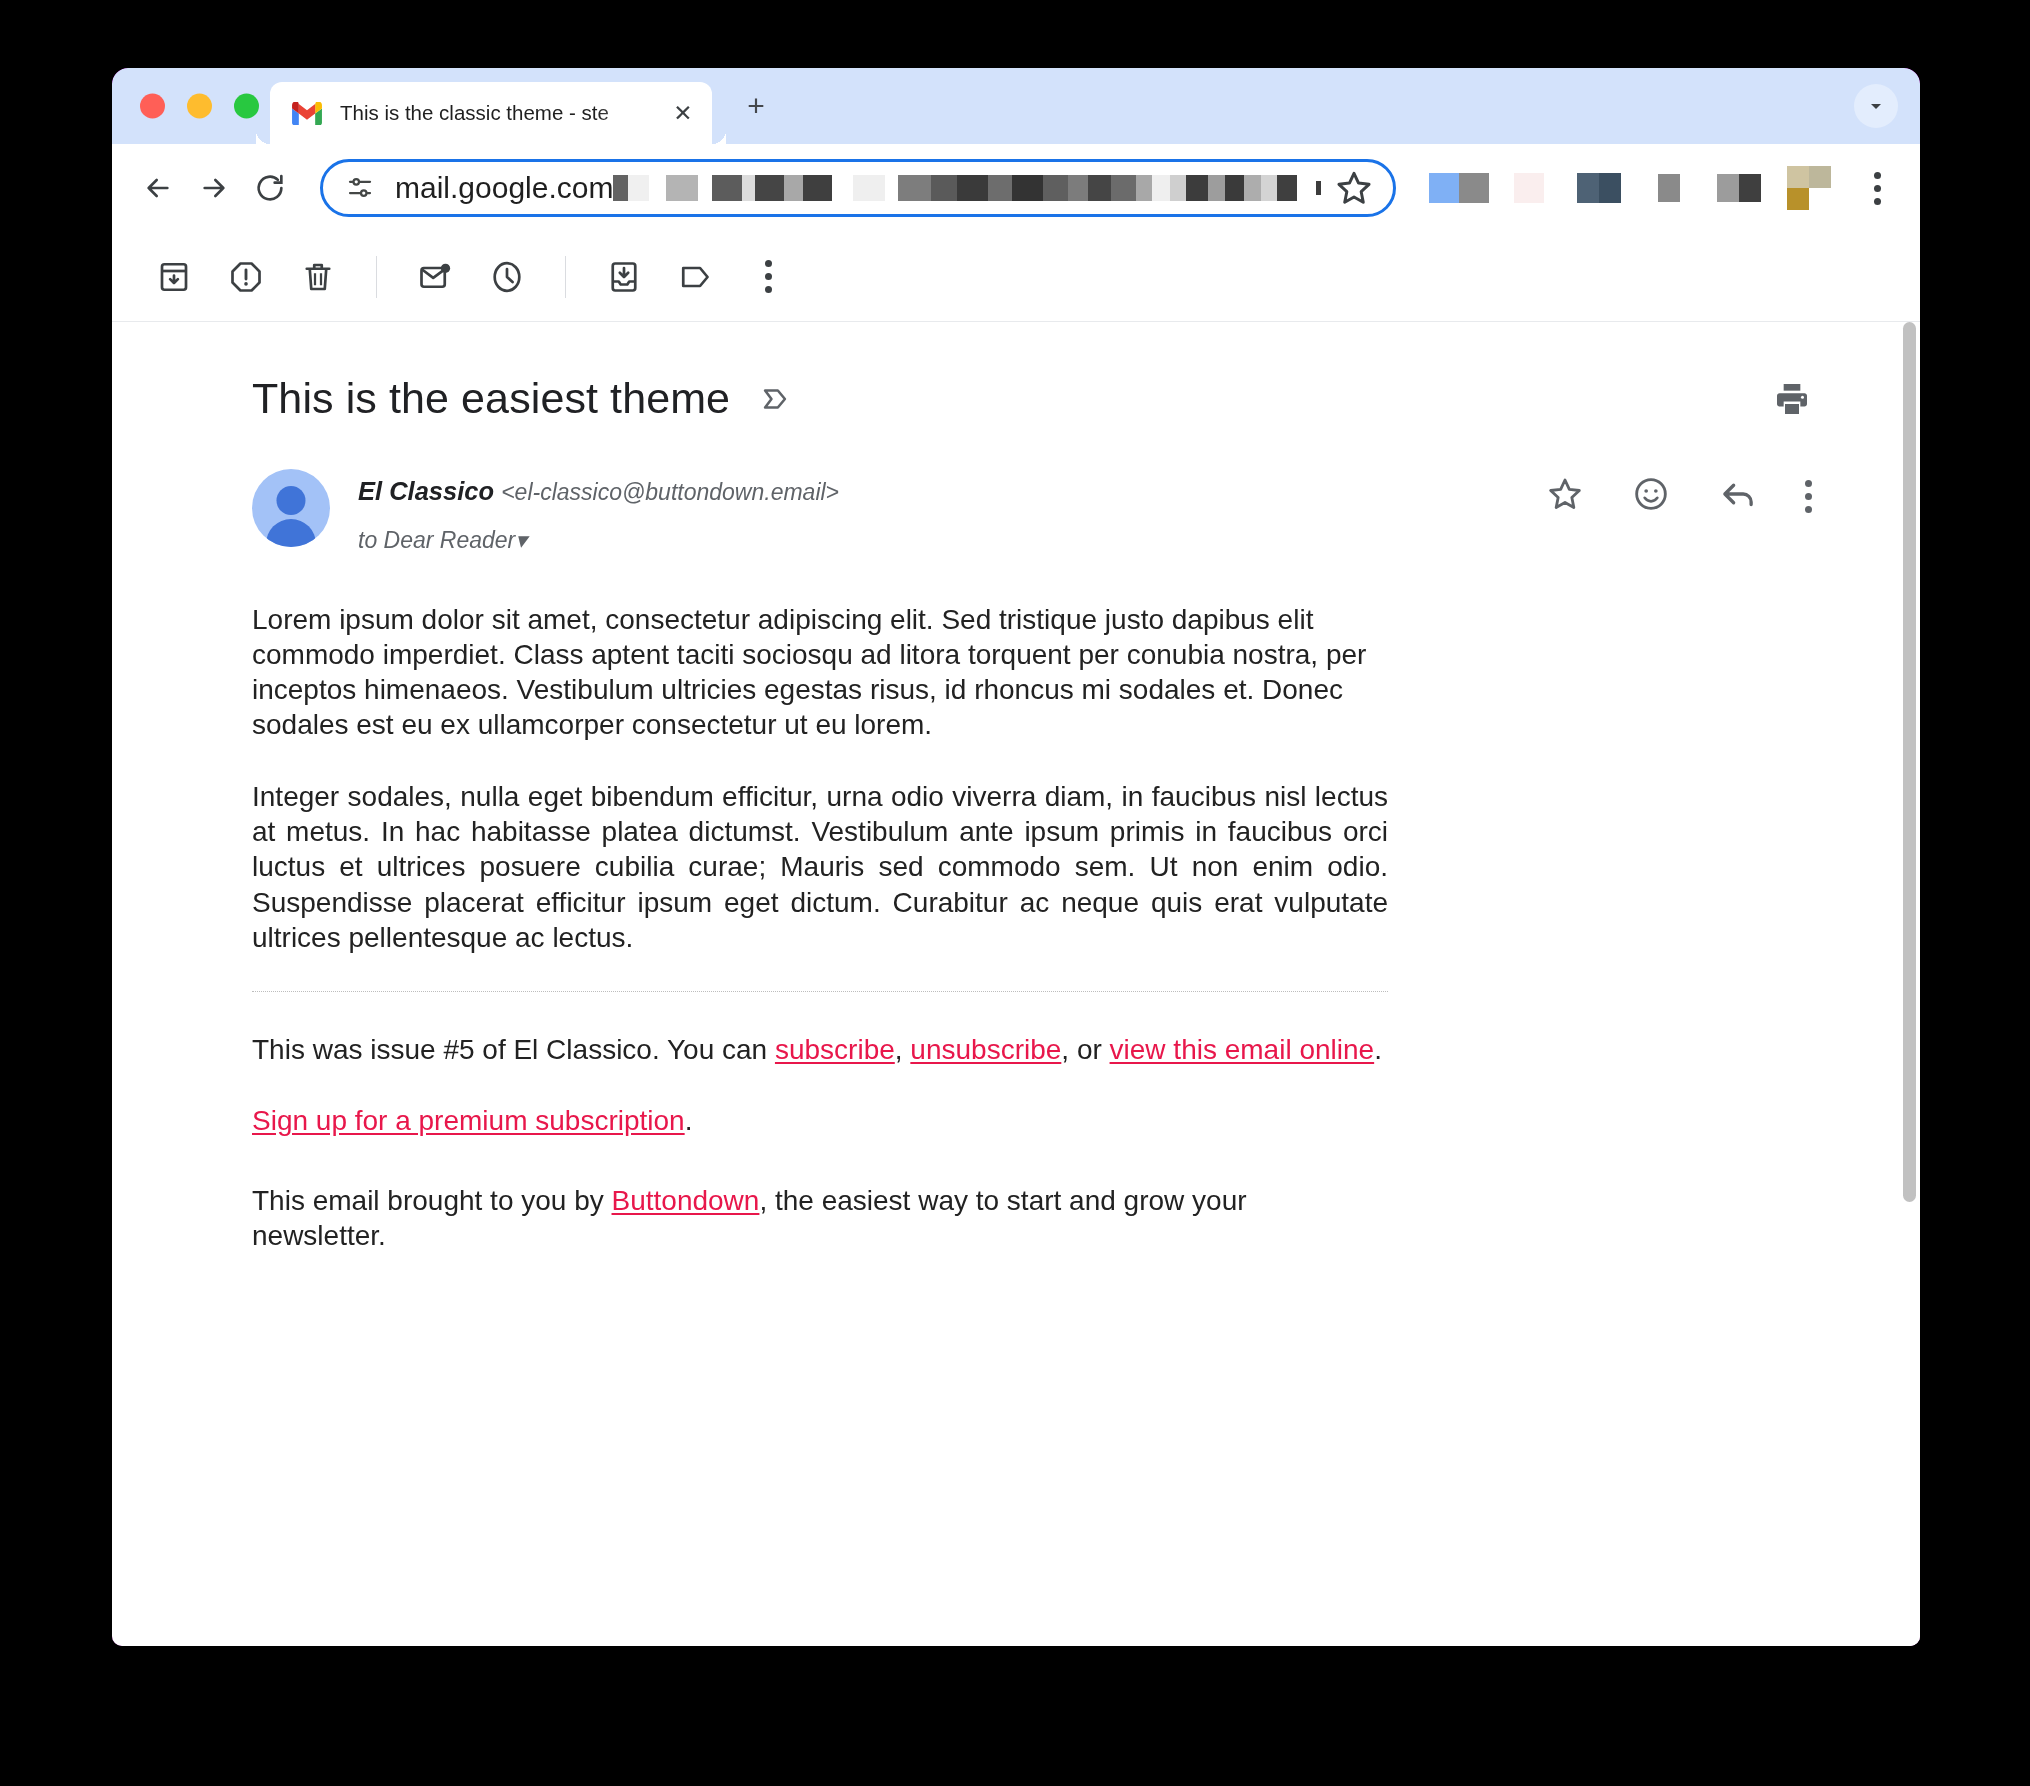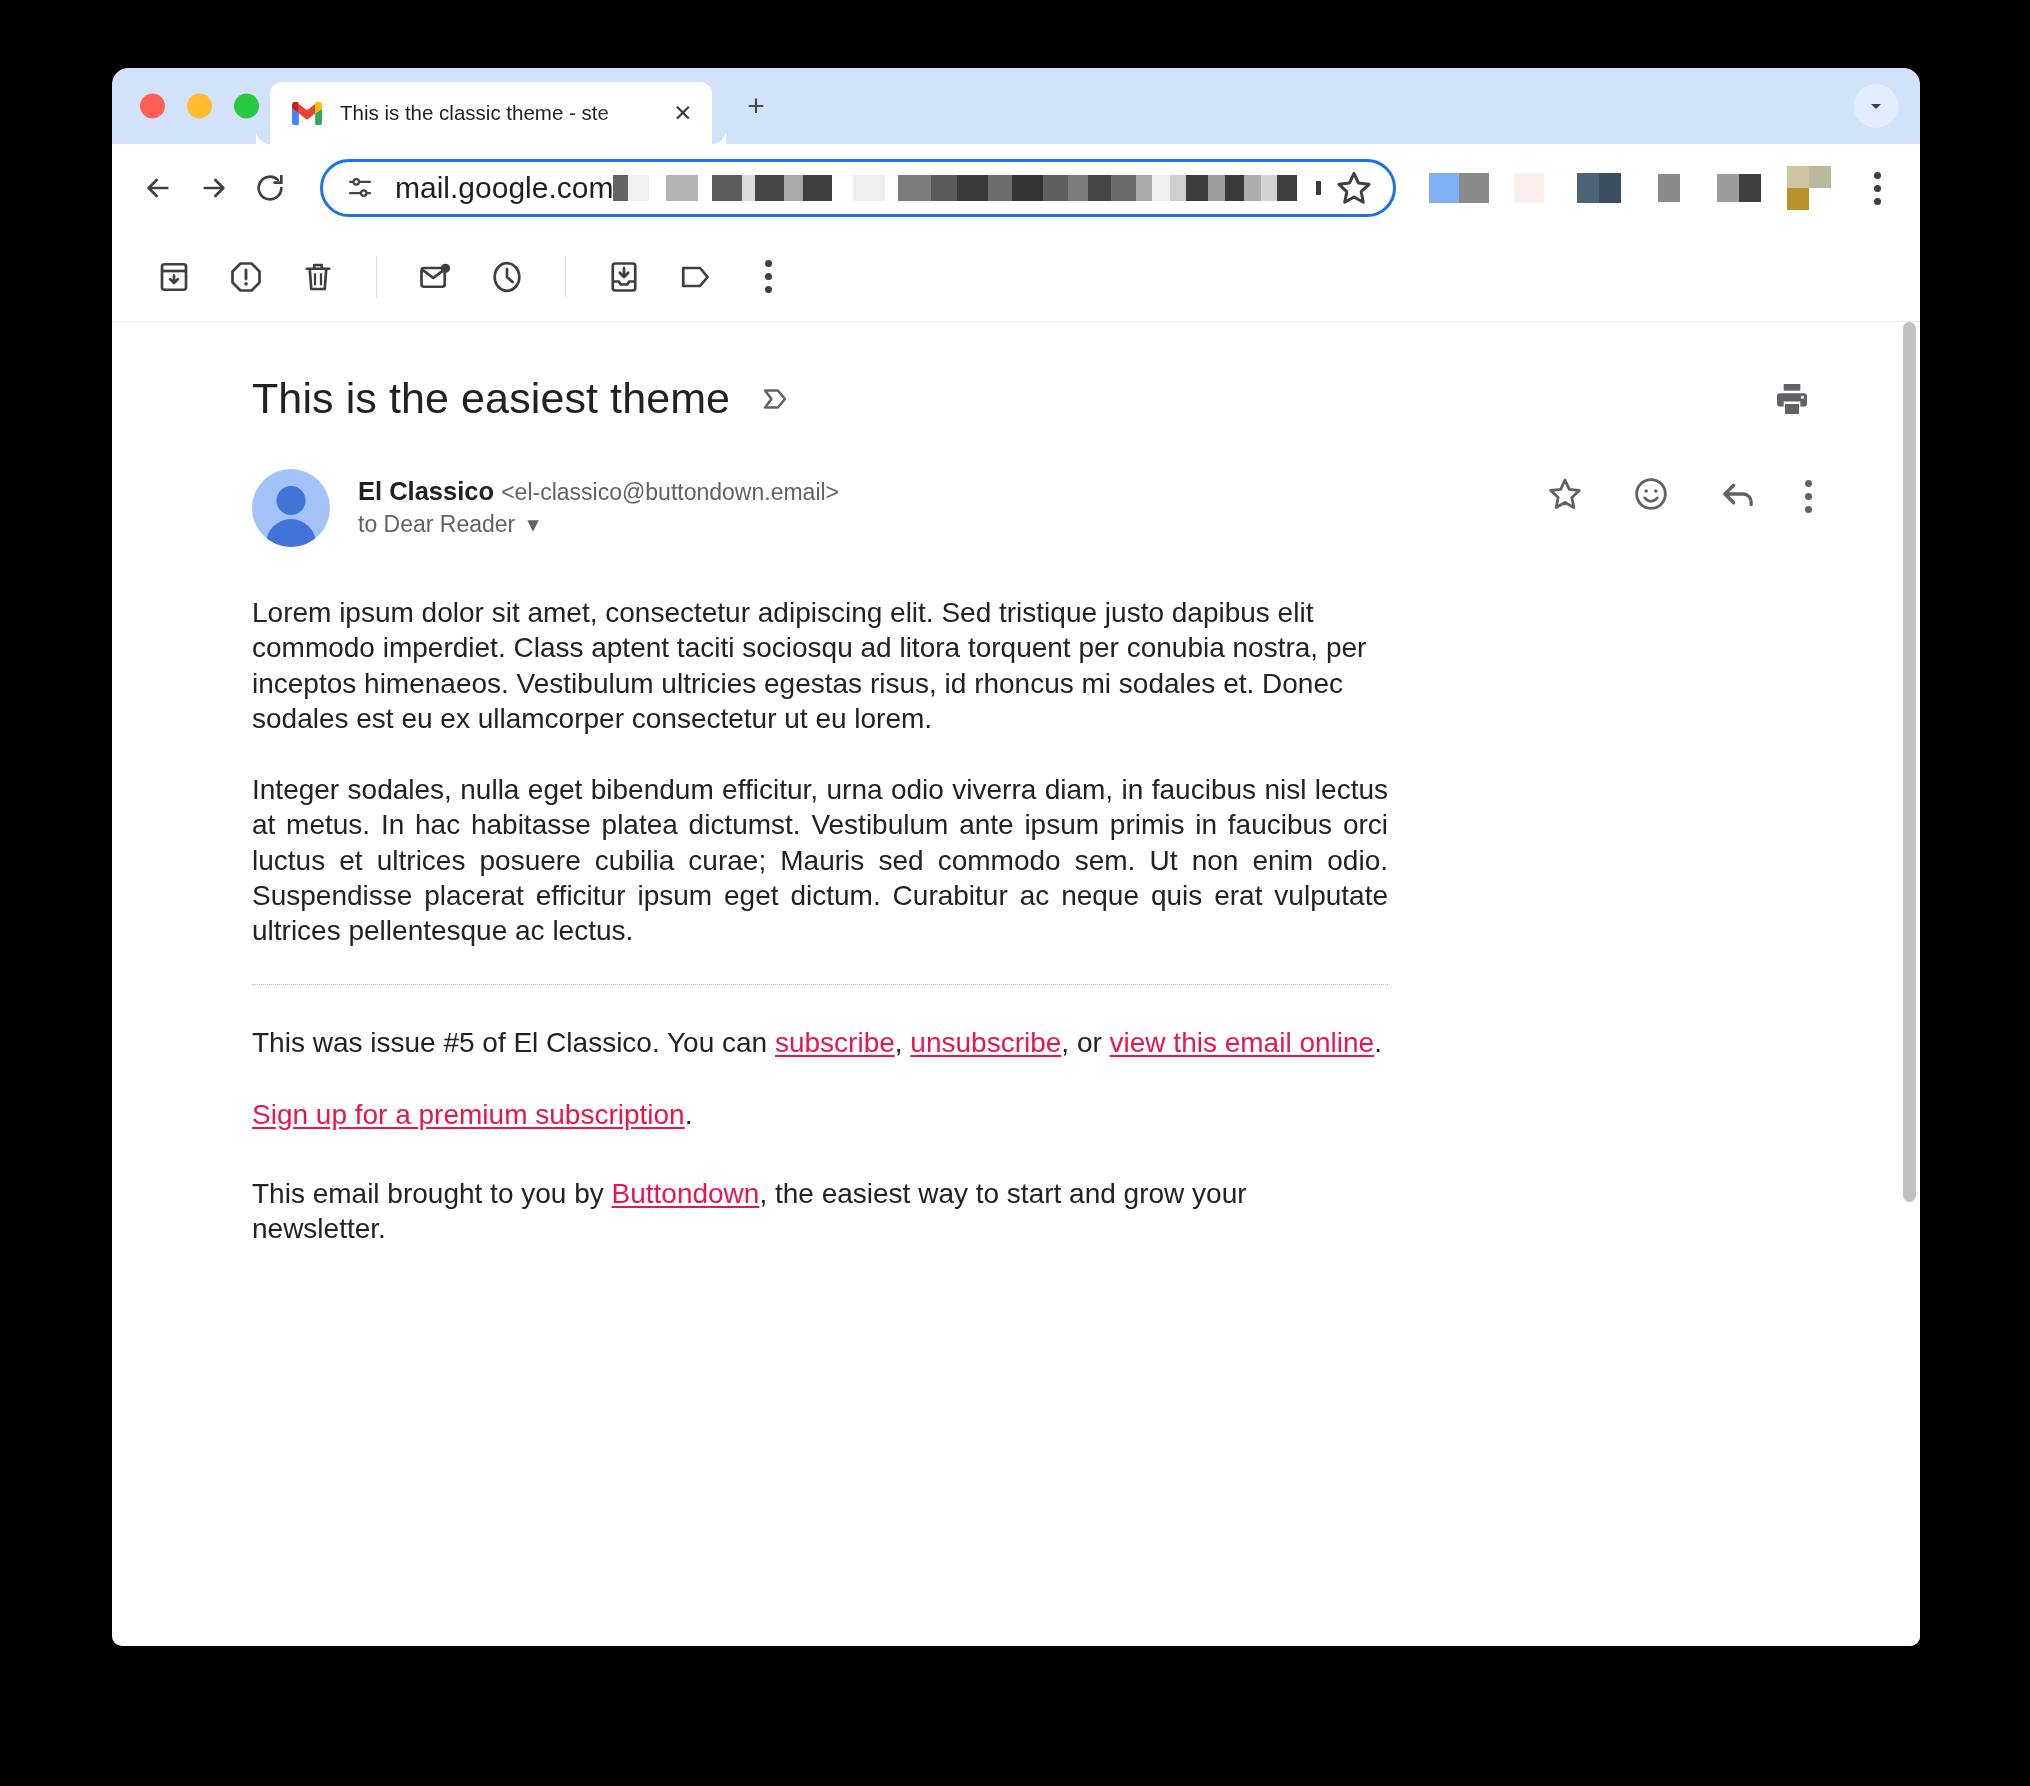--- a/index.html
+++ b/index.html
@@ -219,27 +219,27 @@
     overflow: hidden;
   }
   #avatar .head {
     position: absolute; left: 50%; top: 17px; transform: translateX(-50%);
     width: 29px; height: 29px; border-radius: 50%; background: #4074d8;
   }
   #avatar .body {
     position: absolute; left: 50%; top: 50px; transform: translateX(-50%);
     width: 50px; height: 40px; border-radius: 25px 25px 0 0; background: #4074d8;
   }
-  #sender-meta { margin-left: 28px; padding-top: 6px; }
+  #sender-meta { margin-left: 28px; padding-top: 6px; font-style: italic; }
   #sender-line { font-size: 25.5px; color: #202124; line-height: 1.32; }
   #sender-name { font-weight: 700; }
   #sender-email { color: #5f6368; font-size: 23px; }
   #recipient-line {
-    margin-top: 2px; font-size: 23px; color: #5f6368;
-    display: flex; align-items: center; gap: 12px;
+    margin-top: 18px; font-size: 23px; color: #5f6368;
+    display: flex; align-items: center; 
   }
   #msg-actions {
     margin-left: auto; display: flex; align-items: center; gap: 46px;
     padding-top: 4px; color: #5f6368;
   }
   .msg-more { display: flex; flex-direction: column; gap: 6px; align-items: center; }
   .msg-more i { width: 7px; height: 7px; border-radius: 50%; background: #5f6368; display: block; }
 
   
   #email-body {

